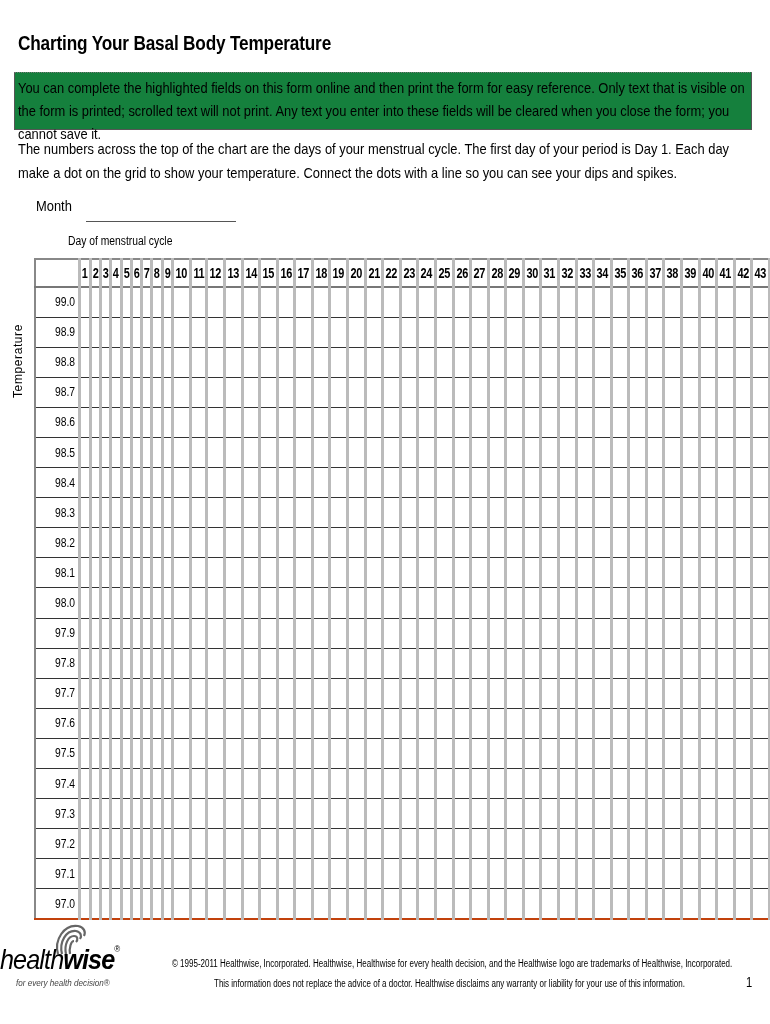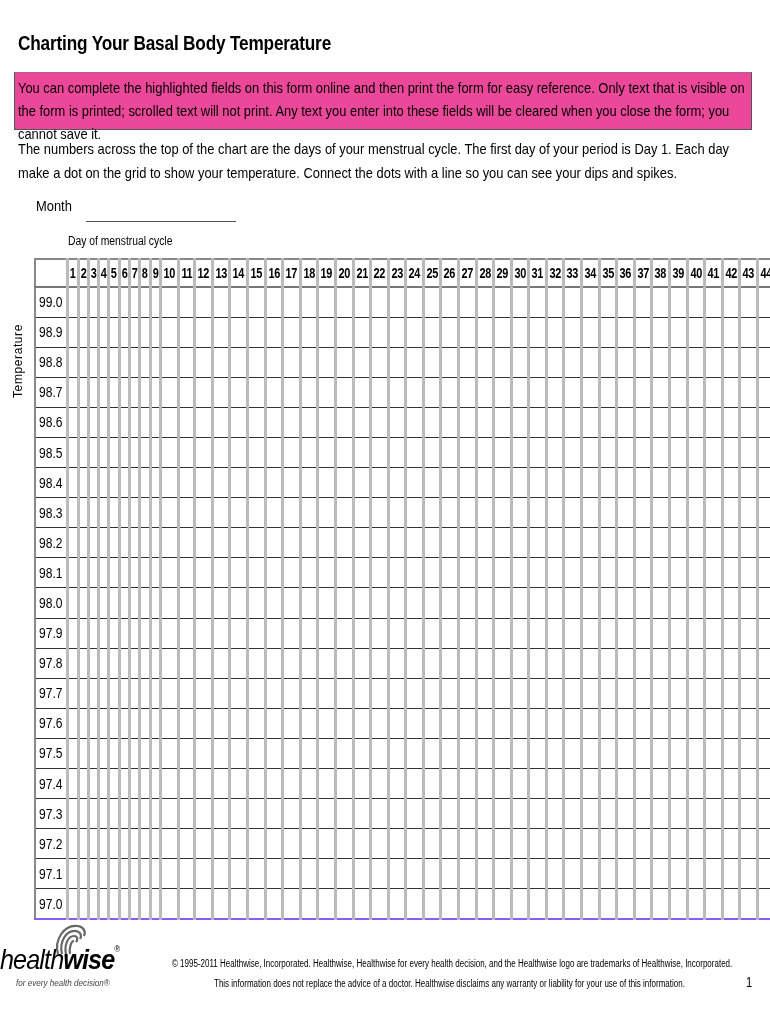--- a/index.html
+++ b/index.html
@@ -1,21 +1,21 @@
 <!DOCTYPE html>
 <html><head>
 <meta charset="utf-8">
 <style>
   html, body { margin: 0; padding: 0; background: #ffffff; }
   body { width: 770px; height: 1024px; position: relative; overflow: hidden;
          font-family: "Liberation Sans", sans-serif; color: #000; }
   .title { position: absolute; left: 18px; top: 32px; font-size: 20px; font-weight: bold;
            transform: scaleX(0.86); transform-origin: left top; white-space: nowrap; letter-spacing: -0.2px; }
   .notice { position: absolute; left: 14px; top: 72px; width: 738px; height: 58px;
-            background: #ec4899; border: 1px solid #555; border-top: 1px dotted #777; box-sizing: border-box; }
+            background: #15803d; border: 1px solid #555; border-top: 1px dotted #777; box-sizing: border-box; }
   .notice-text { position: absolute; left: 3px; top: 3px; font-size: 15px; line-height: 23px;
                  transform: scaleX(0.86); transform-origin: left top; width: 855px; }
   .instructions { position: absolute; left: 18px; top: 137px; font-size: 15px; line-height: 24px;
                   transform: scaleX(0.86); transform-origin: left top; width: 855px; }
   .month-label { position: absolute; left: 36px; top: 197px; font-size: 15px;
                  transform: scaleX(0.86); transform-origin: left top; }
   .month-field { position: absolute; left: 86px; top: 207px; width: 150px; height: 14px;
                  border: none; border-bottom: 1px solid #555; background: transparent; padding: 0; outline: none; }
   .day-caption { position: absolute; left: 68px; top: 234px; font-size: 12px;
                  transform: scaleX(0.86); transform-origin: left top; white-space: nowrap; }
@@ -25,23 +25,23 @@
 
   .grid { position: absolute; left: 34px; top: 258px; border-collapse: collapse; table-layout: fixed; }
   .grid td, .grid th { padding: 0; box-sizing: border-box; }
   .grid th { height: 28px; font-size: 14px; font-weight: bold; text-align: center; vertical-align: middle;
              border-left: 3px solid #bbb; border-top: 2px solid #888; overflow: visible; white-space: nowrap; }
   .grid th.corner { border-left: 2px solid #888; width: 36px; }
   .grid th.day { width: 14px; }
   .grid th.day span { display: inline-block; transform: scaleX(0.78); letter-spacing: -0.5px; }
   .grid tr.head th { border-bottom: 2px solid #777; }
   .grid td { height: 30.1px; border-left: 3px solid #bbb; border-bottom: 1px solid #333; }
-  .grid td.temp { border-left: 2px solid #888; font-size: 14px; padding-left: 3px; vertical-align: middle; margin-left: 8px; }
+  .grid td.temp { border-left: 2px solid #888; font-size: 12px; padding-left: 19px; vertical-align: middle; margin-left: 8px; }
   .grid td.temp span { display: inline-block; transform: scaleX(0.86); transform-origin: left center; }
-  .grid tr.bottom td { border-bottom: 2px solid #8b5cf6; text-decoration: underline; }
+  .grid tr.bottom td { border-bottom: 2px solid #c2410c; text-decoration: underline; }
 
   .logo { position: absolute; left: 0; top: 920px; width: 120px; height: 70px; }
   .logo-swirl { position: absolute; left: 50px; top: 0; width: 40px; height: 40px; }
   .logo-word { position: absolute; left: 0; top: 24px; font-size: 28px; font-style: italic; letter-spacing: -1px;
                transform: scaleX(0.9); transform-origin: left top; white-space: nowrap; }
   .logo-word b { font-weight: bold; }
   .logo-reg { font-size: 9px; vertical-align: top; font-style: normal; }
   .logo-tag { position: absolute; left: 16px; top: 58px; font-size: 9px; font-style: italic; color: #444;
               white-space: nowrap; transform: scaleX(0.9); transform-origin: left top; }
   .copyright { position: absolute; left: 172px; top: 958px; font-size: 10px; white-space: nowrap;

